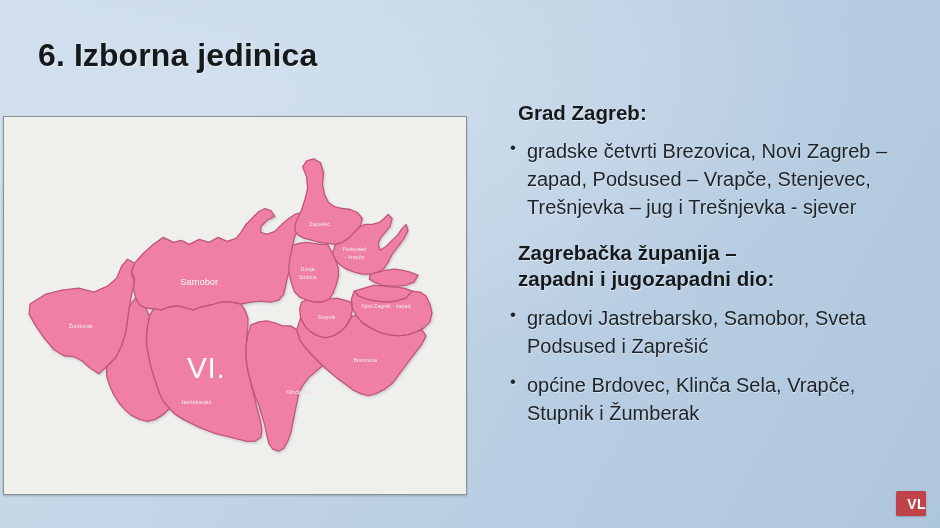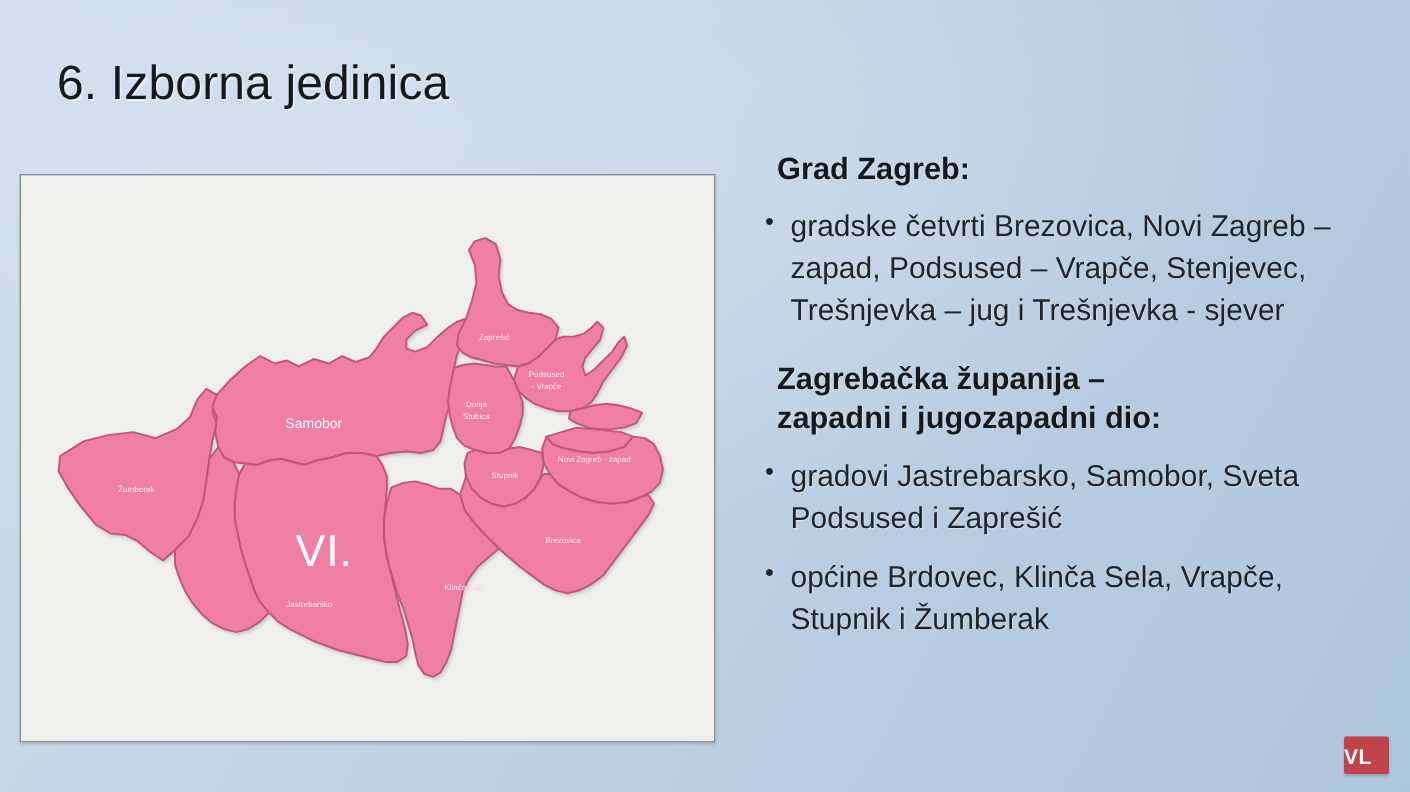--- a/index.html
+++ b/index.html
@@ -22,31 +22,31 @@
       linear-gradient(118deg, #cddceb 0%, #c3d5e7 34%, #b8cde1 66%, #aec6dd 100%);
     overflow: hidden;
   }
 
   
   #slide-title {
     position: absolute;
     left: 38px;
     top: 37px;
     font-size: 32px;
-    font-weight: normal;
+    font-weight: bold;
     color: #15191c;
     letter-spacing: 0.1px;
     text-shadow: 1px 1px 1px rgba(255,255,255,0.55);
     white-space: nowrap;
   }
 
   
   #map-panel {
     position: absolute;
-    left: 13px;
+    left: 3px;
     top: 116px;
     width: 464px;
     height: 379px;
     background: #efefec;
     border: 1px solid #8c9096;
     box-sizing: border-box;
     box-shadow: 0 1px 2px rgba(60,70,80,0.30);
     overflow: hidden;
   }
   #map-svg {
@@ -122,21 +122,21 @@
   #watermark {
     position: absolute;
     right: 14px;
     bottom: 12px;
     width: 30px;
     height: 25px;
     background: #c0434a;
     border-radius: 1.5px;
     display: flex;
     align-items: center;
-    justify-content: flex-start;
+    justify-content: flex-end;
     box-shadow: 0 1px 2px rgba(40,50,60,0.25);
   }
   #watermark span {
     color: #ffffff;
     font-size: 14px;
     font-weight: bold;
     letter-spacing: 0.4px;
     line-height: 1;
   }
 </style>

